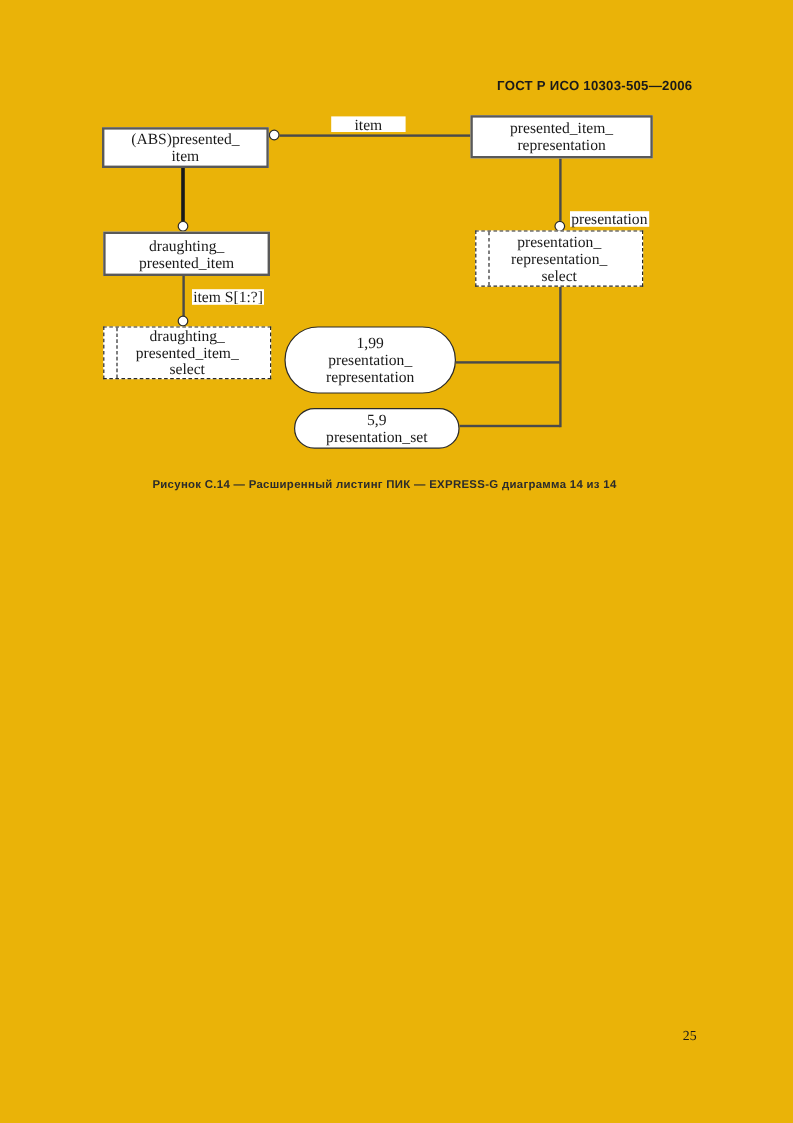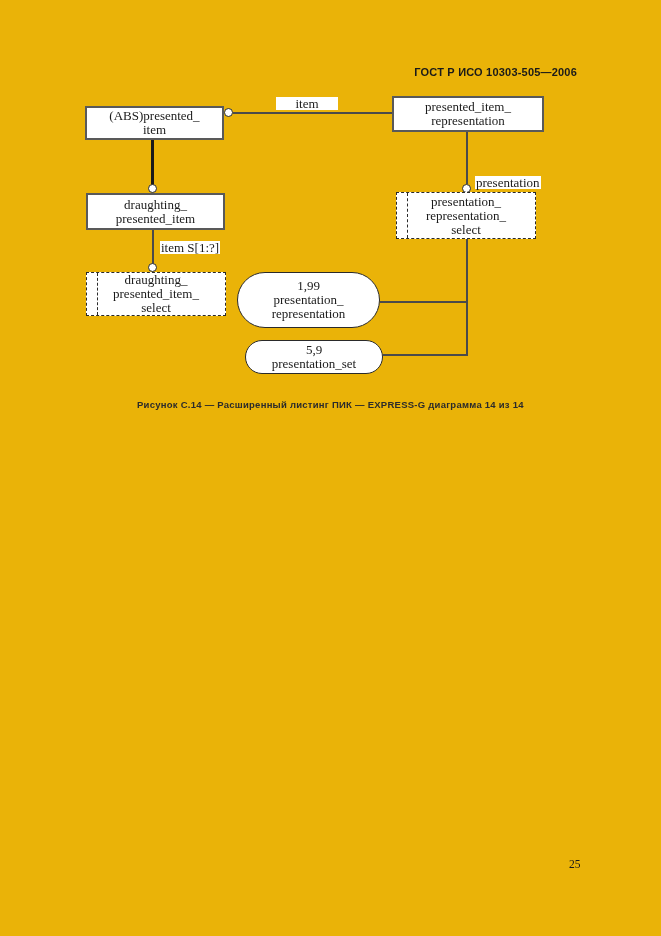--- a/index.html
+++ b/index.html
@@ -28,21 +28,20 @@
   .caption {
     position: absolute;
     top: 399px;
     left: 127px;
     font-family: "Liberation Sans", "DejaVu Sans", sans-serif;
     font-weight: bold;
     font-size: 9.5px;
     letter-spacing: 0.25px;
     white-space: nowrap;
     color: #2b2b2b;
-    margin-left: 10px;
   }
 
   .page-number {
     position: absolute;
     top: 846px;
     left: 569px;
     font-size: 11.5px;
     margin-top: 12px;
   }
 

